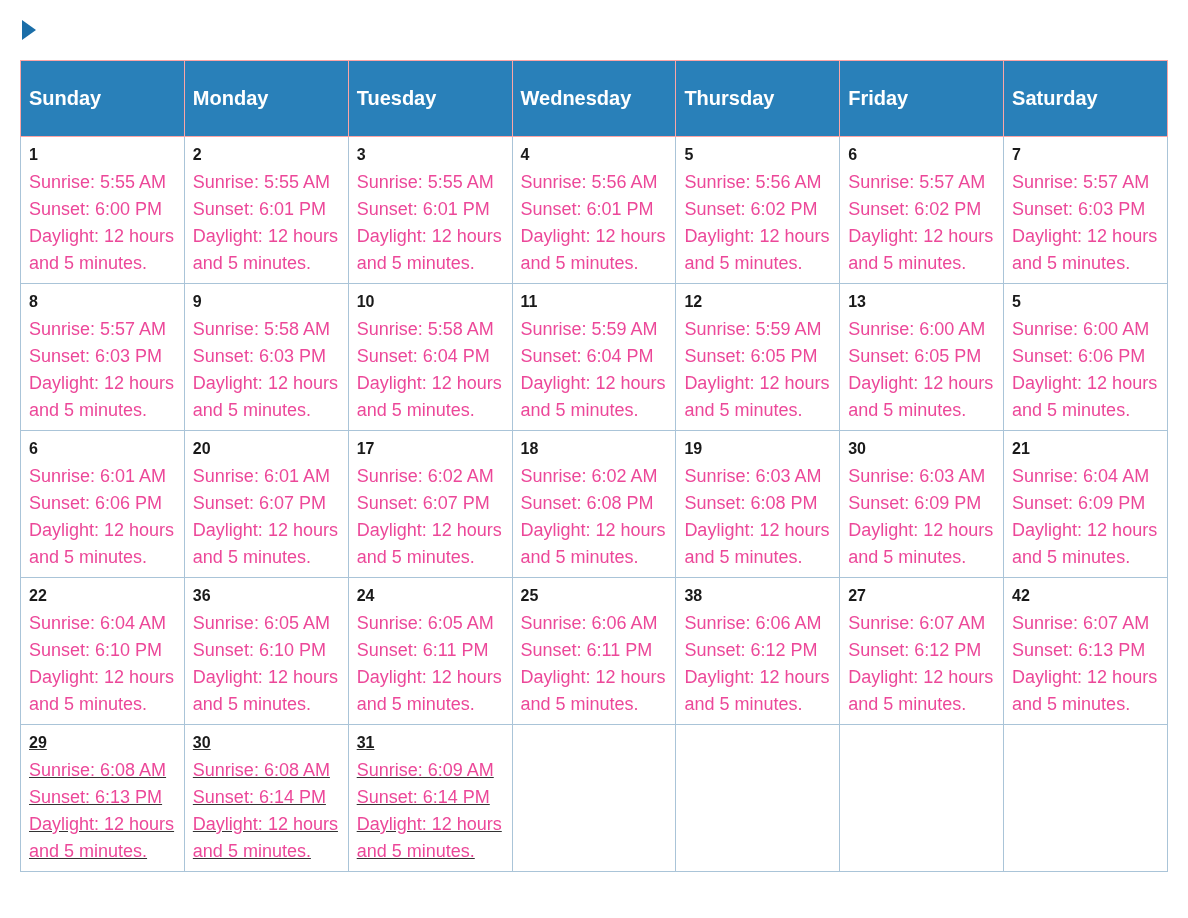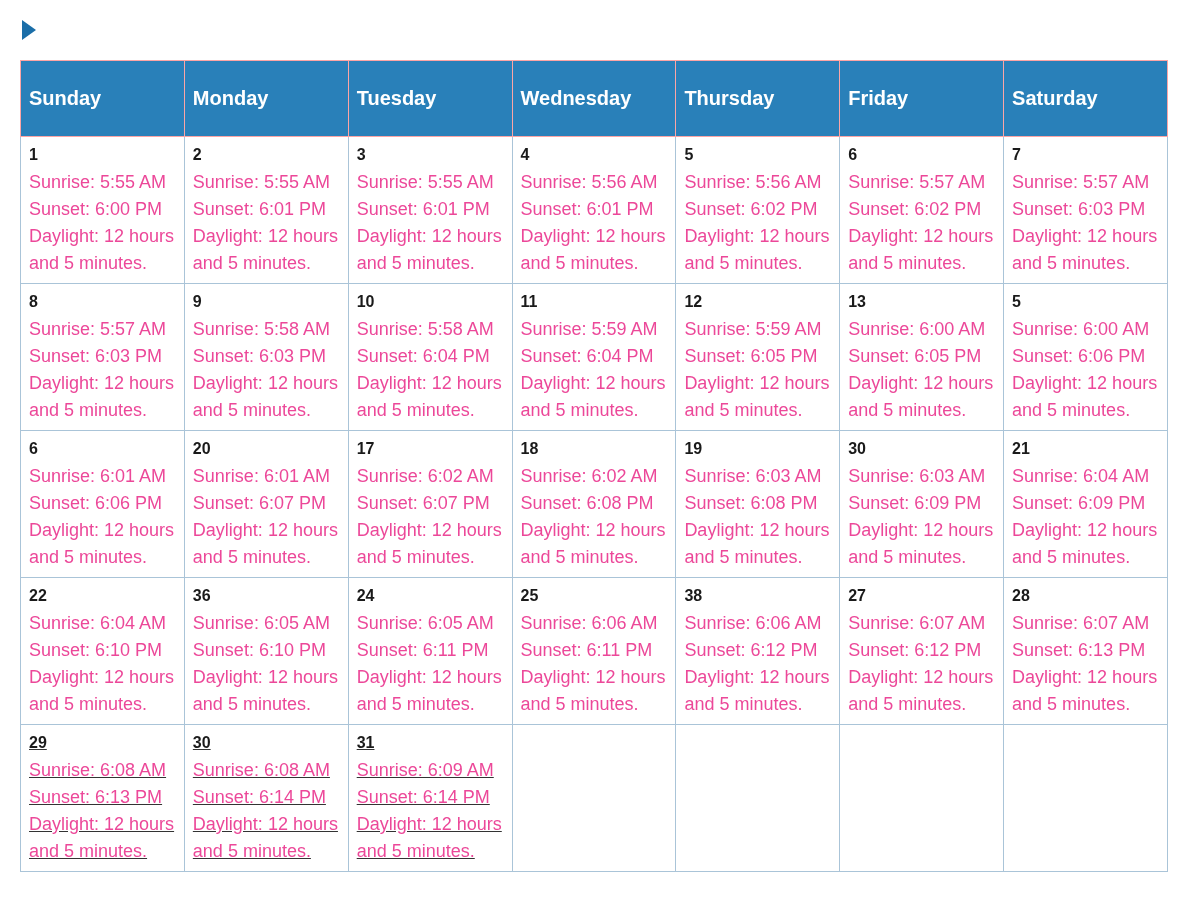--- a/index.html
+++ b/index.html
@@ -239,21 +239,21 @@
         </td>
         <td>
           <span class="day-number">38</span>
           <div class="day-info">Sunrise: 6:06 AM<br>Sunset: 6:12 PM<br>Daylight: 12 hours<br>and 5 minutes.</div>
         </td>
         <td>
           <span class="day-number">27</span>
           <div class="day-info">Sunrise: 6:07 AM<br>Sunset: 6:12 PM<br>Daylight: 12 hours<br>and 5 minutes.</div>
         </td>
         <td>
-          <span class="day-number">28</span>
+          <span class="day-number">42</span>
           <div class="day-info">Sunrise: 6:07 AM<br>Sunset: 6:13 PM<br>Daylight: 12 hours<br>and 5 minutes.</div>
         </td>
       </tr>
       <tr>
         <td>
           <span class="day-number">29</span>
           <div class="day-info">Sunrise: 6:08 AM<br>Sunset: 6:13 PM<br>Daylight: 12 hours<br>and 5 minutes.</div>
         </td>
         <td>
           <span class="day-number">30</span>

